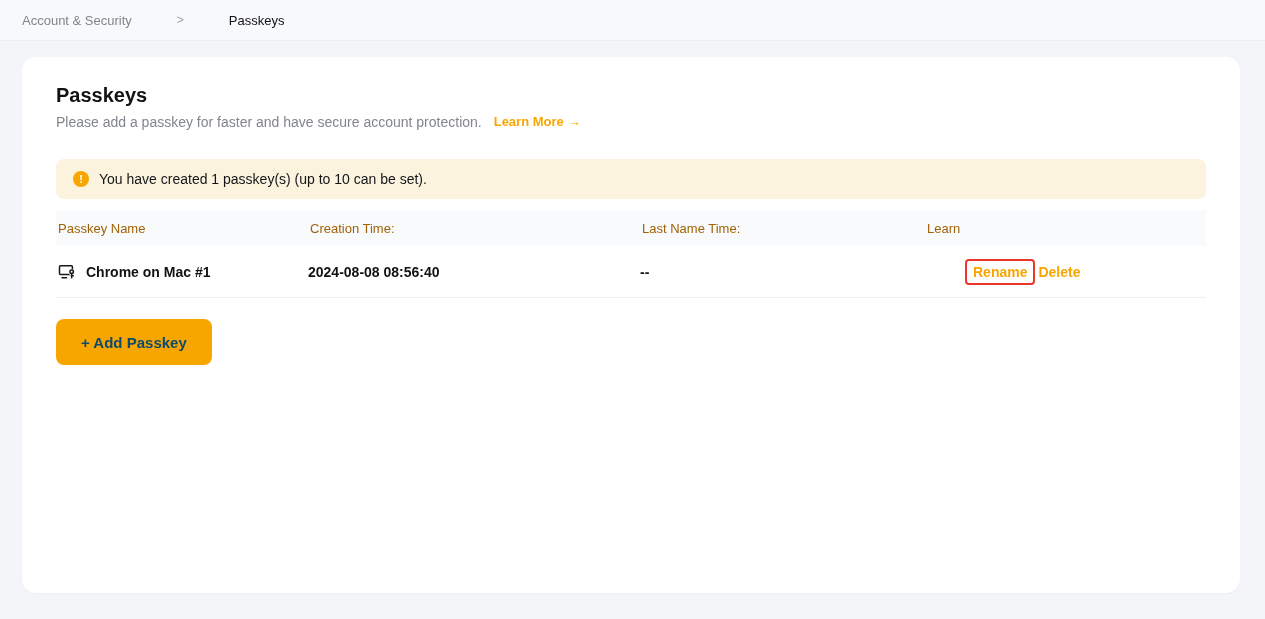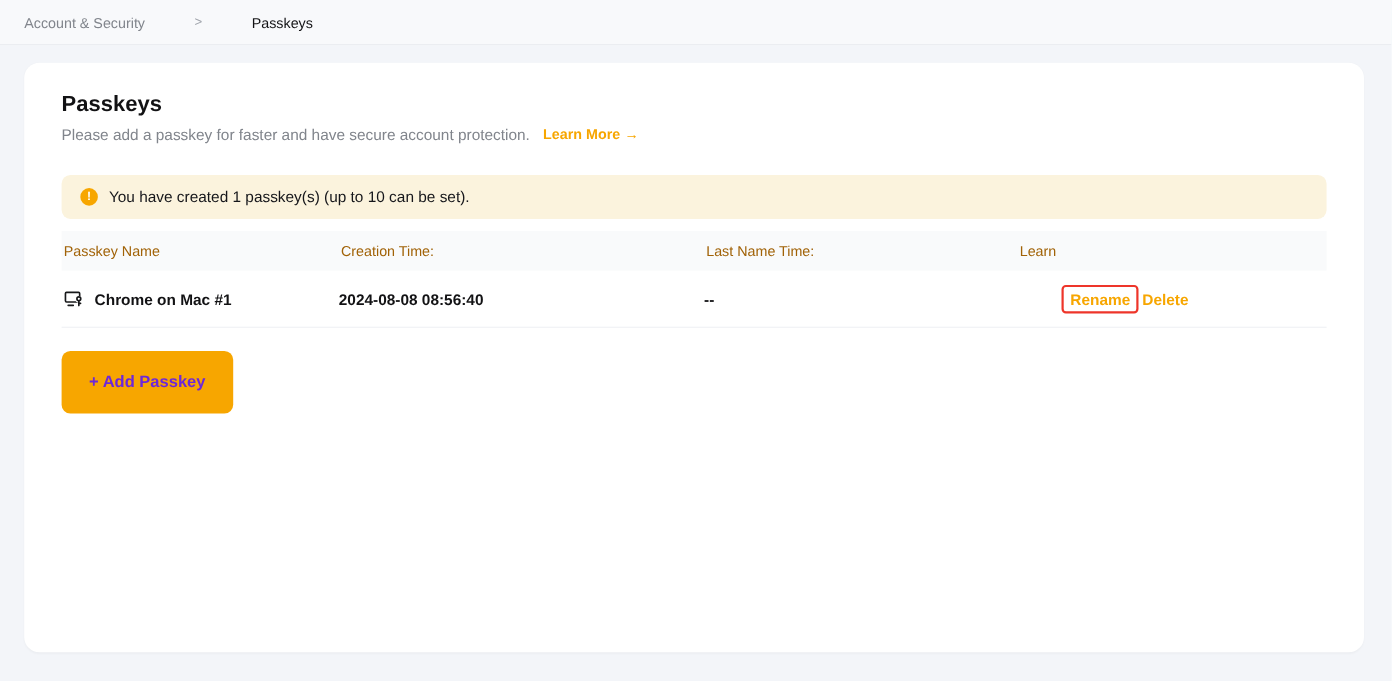--- a/index.html
+++ b/index.html
@@ -118,29 +118,29 @@
     display: inline-flex;
     border: 2px solid #EE352A;
     border-radius: 4px;
     padding: 3px 6px;
   }
   .delete-link { margin-left: 3px; }
 
   
   .add-btn {
     margin-top: 21px;
-    height: 57px;
+    height: 46px;
     padding: 0 25px;
     background: #F7A600;
     border: none;
     border-radius: 8px;
     font-family: "Liberation Sans", sans-serif;
     font-size: 15px;
     font-weight: 700;
-    color: #6d28d9;
+    color: #0c4a6e;
     cursor: pointer;
     display: inline-flex; align-items: center;
   }
 </style>
 </head>
 <body>
 
 <header class="breadcrumb-bar">
   <span class="crumb-parent">Account &amp; Security</span>
   <span class="crumb-sep">&gt;</span>

